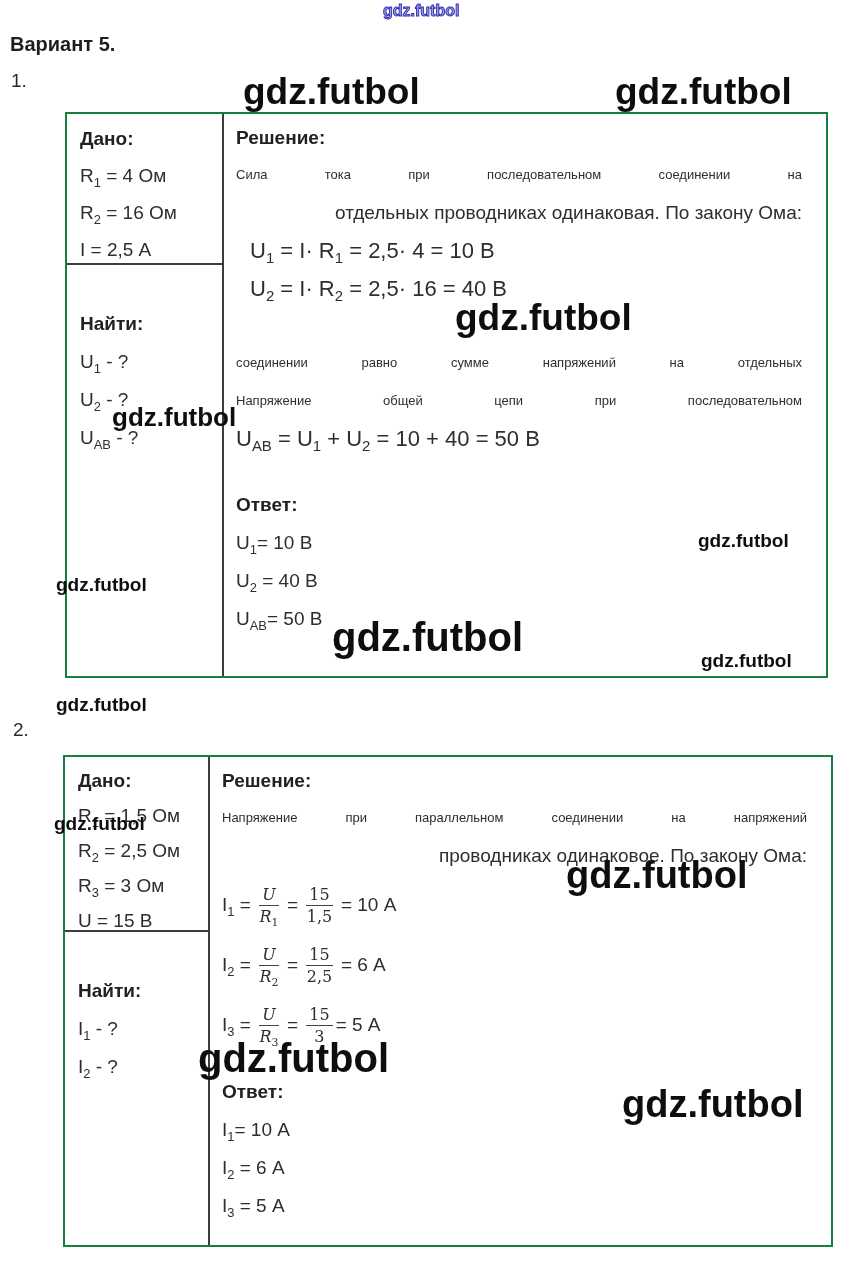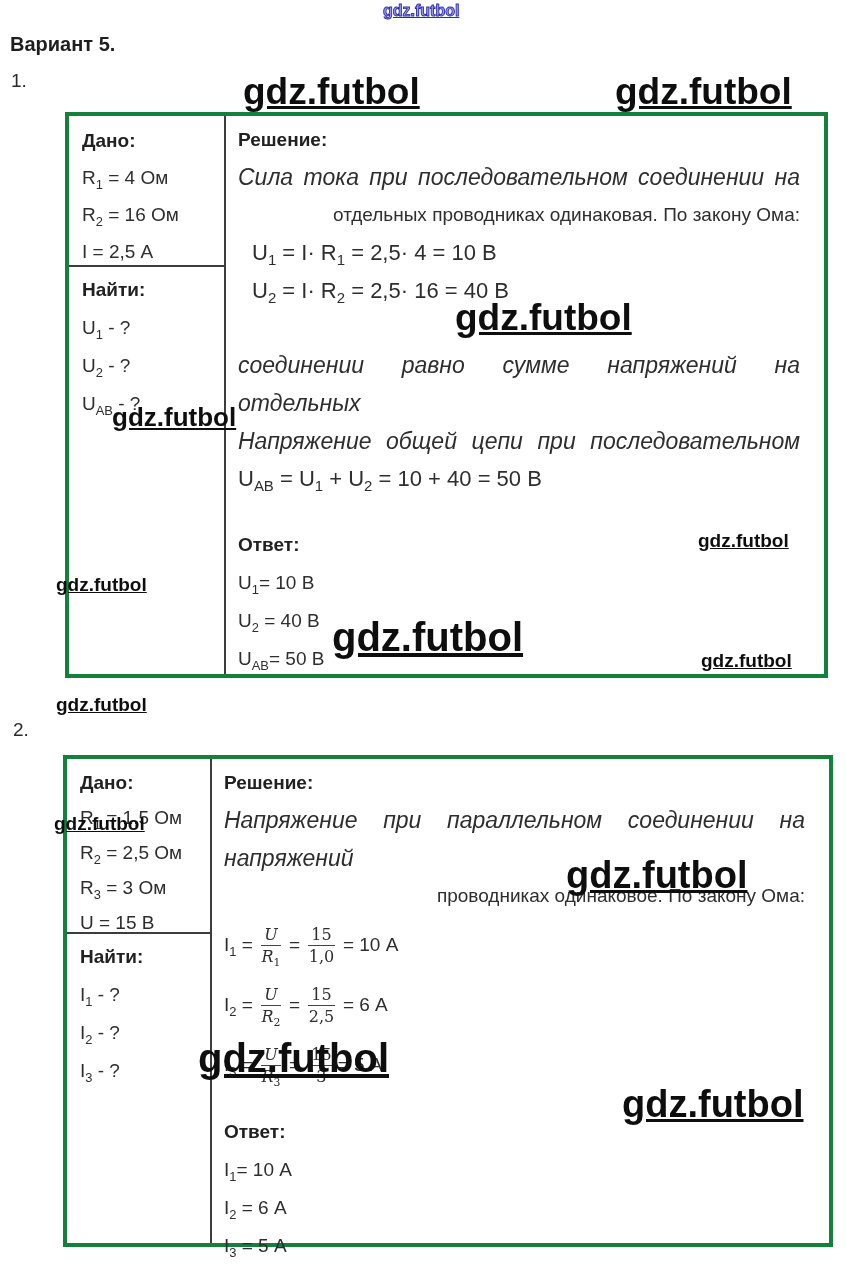--- a/index.html
+++ b/index.html
@@ -9,39 +9,39 @@
     font-family: "Liberation Sans", sans-serif; color: #2e2e2e;
   }
   .page { position: absolute; inset: 0; }
 
   .variant-title { position: absolute; left: 10px; top: 33px; font-size: 20px; font-weight: bold; color: #1e1e1e; text-align: center; }
   .prob-label { position: absolute; font-size: 19px; color: #2a2a2a; }
   #p1-label { left: 11px; top: 70px; }
   #p2-label { left: 13px; top: 719px; }
 
   
-  .tbl { position: absolute; border: 4px solid #15803d; display: flex; background: transparent; }
+  .tbl { position: absolute; border: 2px solid #15803d; display: flex; background: transparent; }
   #tbl1 { left: 65px;  top: 112px; width: 763px; height: 566px; }
   #tbl2 { left: 63px;  top: 755px; width: 770px; height: 492px; }
   .lcol { border-right: 2px solid #3d3d3d; flex-shrink: 0; }
   #tbl1 .lcol { width: 157px; }
   #tbl2 .lcol { width: 145px; }
   .given { border-bottom: 2px solid #3d3d3d; padding: 6px 2px 0 13px; }
   #tbl1 .given { height: 151px; }
   #tbl2 .given { height: 175px; }
-  .find { padding: 4px 2px 0 13px; }
+  .find { padding: 4px 2px 0 13px; margin-top: 36px; }
   .rcol { flex: 1; padding: 6px 24px 0 12px; overflow: visible; }
 
   .h { font-weight: bold; color: #212121; }
   .ln { font-size: 19px; line-height: 38px; white-space: nowrap; }
   .ln-h { font-size: 19px; line-height: 36px; white-space: nowrap; }
   #tbl1 .given .ln { line-height: 37px; }
   #tbl2 .given .ln { line-height: 35px; }
 
-  .para .jl { font-size: 23px; line-height: 38px; text-align: justify; text-align-last: justify; font-style: italic; }
+  .para .jl { font-size: 13px; line-height: 38px; text-align: justify; text-align-last: justify; }
   .para .ll { font-size: 19px; line-height: 38px; text-align: right; }
 
   .fml { font-size: 22px; line-height: 38px; padding-left: 14px; white-space: nowrap; }
   .fml0 { padding-left: 0; }
   .sp36 { height: 36px; }
   .ans-h { margin-top: 28px; }
   #tbl2 .ans-h { margin-top: 18px; }
 
   sub { font-size: 0.68em; line-height: 0; }
 
@@ -50,21 +50,21 @@
     display: inline-block; vertical-align: middle; text-align: center;
     font-family: "DejaVu Serif", serif; font-size: 16px; line-height: 1.2; margin: 0 3px;
   }
   .frac .num { display: block; border-bottom: 1.5px solid #444; padding: 0 3px 1px; }
   .frac .den { display: block; padding-top: 1px; }
   .mi { font-style: italic; font-family: "DejaVu Serif", serif; }
 
   
   .wm {
     position: absolute; font-weight: 600; color: #0e0e0e; white-space: nowrap;
-    line-height: 1; z-index: 6; font-family: "Liberation Sans", sans-serif; text-decoration: underline;
+    line-height: 1; z-index: 6; font-family: "Liberation Sans", sans-serif;
   }
   .wm-blue { color: #9a9ae0; -webkit-text-stroke: 0.9px #2d2db2; font-weight: bold; }
   #wm1  { left: 383px; top: 3px;    font-size: 16px; }
   #wm2  { left: 243px; top: 73px;   font-size: 37px; }
   #wm3  { left: 615px; top: 73px;   font-size: 37px; }
   #wm4  { left: 455px; top: 299px;  font-size: 37px; }
   #wm5  { left: 112px; top: 404px;  font-size: 26px; }
   #wm6  { left: 698px; top: 531px;  font-size: 19px; }
   #wm7  { left: 56px;  top: 575px;  font-size: 19px; }
   #wm8  { left: 332px; top: 617px;  font-size: 40px; }
@@ -141,30 +141,29 @@
         <div class="ln h">Дано:</div>
         <div class="ln">R<sub>1</sub> = 1,5 Ом</div>
         <div class="ln">R<sub>2</sub> = 2,5 Ом</div>
         <div class="ln">R<sub>3</sub> = 3 Ом</div>
         <div class="ln">U = 15 В</div>
       </div>
       <div class="find">
         <div class="ln h">Найти:</div>
         <div class="ln">I<sub>1</sub> - ?</div>
         <div class="ln">I<sub>2</sub> - ?</div>
-        <div class="ln">I<sub>3</sub> - ?</div>
       </div>
     </div>
     <div class="rcol">
       <div class="ln-h h">Решение:</div>
       <div class="para">
           <div class="jl">Напряжение при параллельном соединении на напряжений</div>
           <div class="ll">проводниках одинаковое. По закону Ома:</div>
         </div>
-      <div class="frow">I<sub>1</sub> = <span class="frac"><span class="num"><span class="mi">U</span></span><span class="den"><span class="mi">R</span><sub>1</sub></span></span> = <span class="frac"><span class="num">15</span><span class="den">1,0</span></span> = 10 А</div>
+      <div class="frow">I<sub>1</sub> = <span class="frac"><span class="num"><span class="mi">U</span></span><span class="den"><span class="mi">R</span><sub>1</sub></span></span> = <span class="frac"><span class="num">15</span><span class="den">1,5</span></span> = 10 А</div>
       <div class="frow">I<sub>2</sub> = <span class="frac"><span class="num"><span class="mi">U</span></span><span class="den"><span class="mi">R</span><sub>2</sub></span></span> = <span class="frac"><span class="num">15</span><span class="den">2,5</span></span> = 6 А</div>
       <div class="frow">I<sub>3</sub> = <span class="frac"><span class="num"><span class="mi">U</span></span><span class="den"><span class="mi">R</span><sub>3</sub></span></span> = <span class="frac"><span class="num">15</span><span class="den">3</span></span>= 5 А</div>
       <div class="ln h ans-h">Ответ:</div>
       <div class="ln">I<sub>1</sub>= 10 А</div>
       <div class="ln">I<sub>2</sub> = 6 А</div>
       <div class="ln">I<sub>3</sub> = 5 А</div>
     </div>
   </div>
 
 </div>

